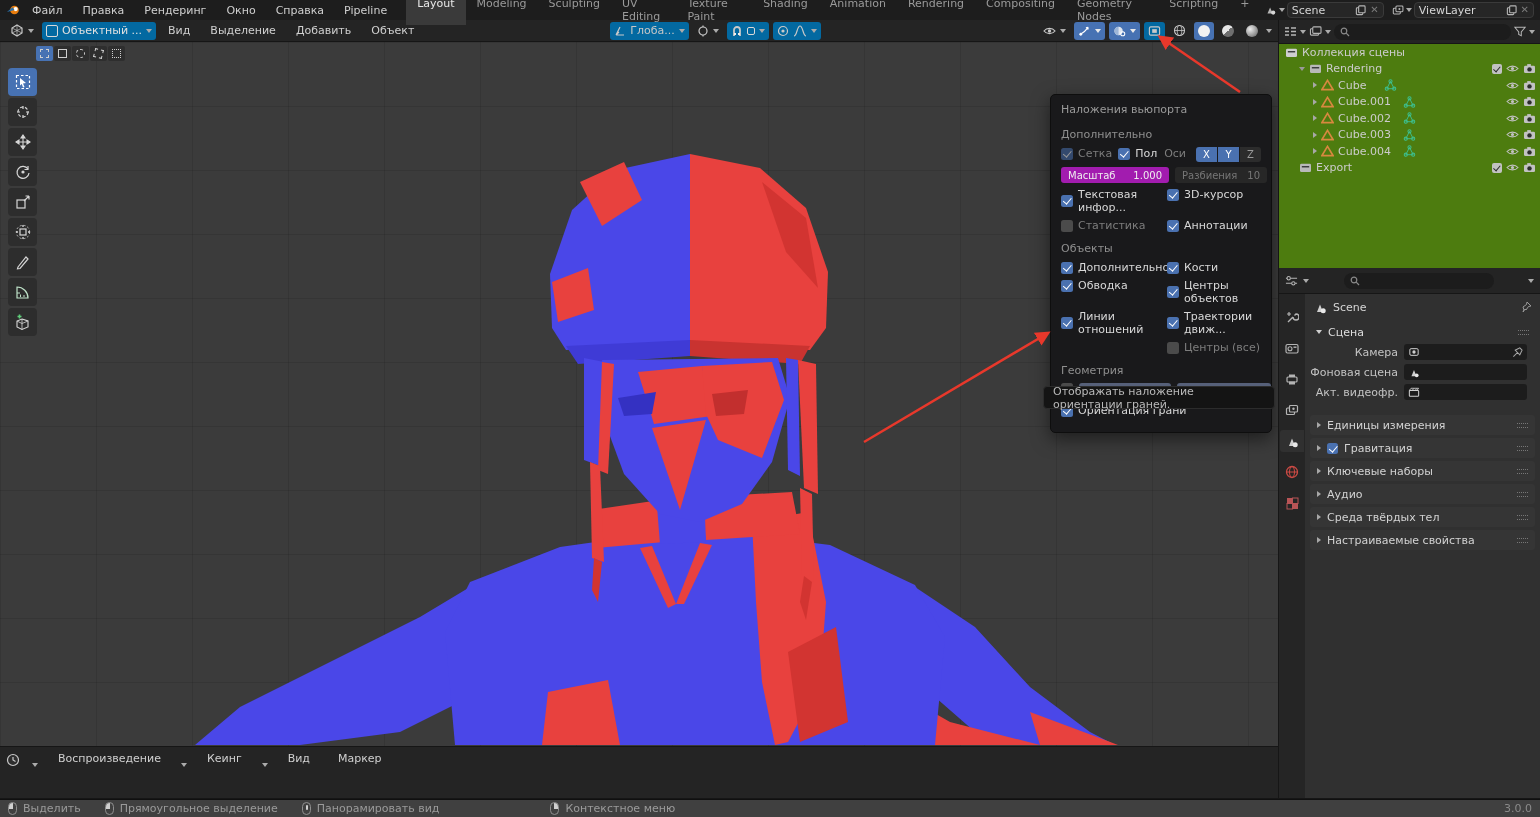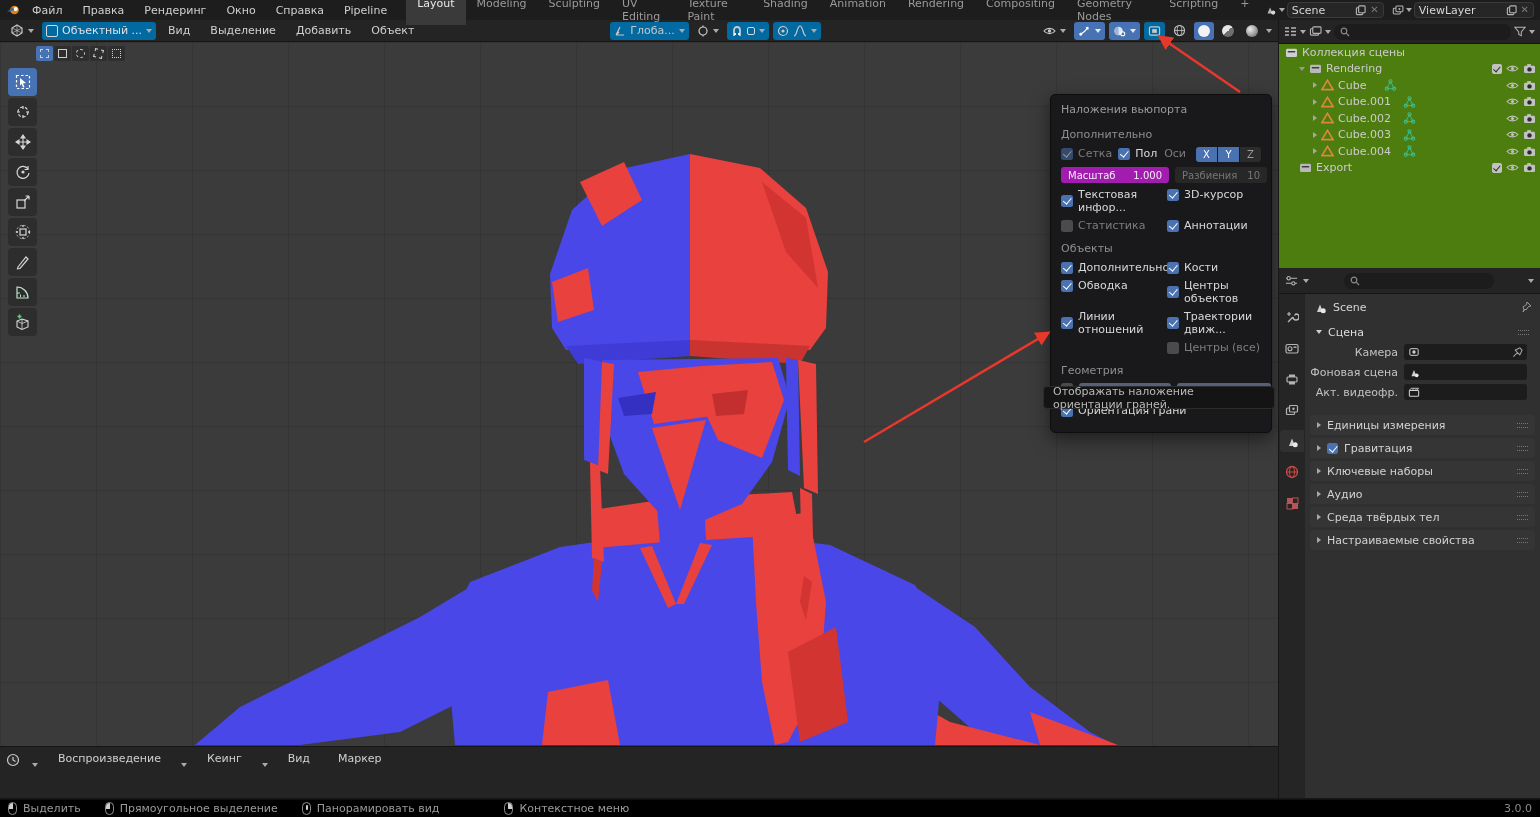--- a/index.html
+++ b/index.html
@@ -80,21 +80,21 @@
   .prow{display:flex;align-items:center;gap:6px;height:20px;padding:0 8px 0 0}
   .plabel{width:88px;text-align:right;color:#c3c3c3;flex:none}
   .pfield{flex:1;height:16px;background:#1c1c1c;border-radius:3px;display:flex;align-items:center;gap:4px;padding:0 4px;color:#aaa}
   .ppanel{height:20px;background:#353535;border-radius:3px;margin:3px 5px;display:flex;align-items:center;gap:6px;padding:0 7px;color:#d3d3d3}
   .grip{width:11px;height:5px;border-top:1px dotted #777;border-bottom:1px dotted #777;margin-left:auto}
   .chev-r{width:0;height:0;border-top:3.5px solid transparent;border-bottom:3.5px solid transparent;border-left:4.5px solid #a8a8a8}
   
   #timeline{left:0;top:746px;width:1278px;height:52px;background:#242424;border-top:1px solid #161616}
   #theader{height:20px;display:flex;align-items:flex-end;gap:12px;padding:0 6px}
   
-  #statusbar{left:0;top:799px;width:1540px;height:18px;background:#000000;display:flex;align-items:center;padding:0 8px;color:#9a9a9a;border-top:1px solid #101010}
+  #statusbar{left:0;top:799px;width:1540px;height:18px;background:#404040;display:flex;align-items:center;padding:0 8px;color:#9a9a9a;border-top:1px solid #101010}
   .hint{display:flex;align-items:center;gap:6px;margin-right:24px}
   .ver{margin-left:auto;color:#8a8a8a}
   
   .mouse{width:9px;height:13px;border:1px solid #8f8f8f;border-radius:4.5px;position:relative}
   .mouse i{position:absolute;background:#cfcfcf}
   .mouse.l i{left:0;top:0;width:4px;height:6px;border-radius:4px 0 0 0}
   .mouse.m i{left:3px;top:2px;width:2.5px;height:5px;border-radius:1px}
   .mouse.r i{right:0;top:0;width:4px;height:6px;border-radius:0 4px 0 0}
   
   #model,#arrows{position:absolute;pointer-events:none}
@@ -860,21 +860,21 @@
           <i></i>
         </span>
         <span>Прямоугольное выделение</span>
       </span>
     <span class="hint">
         <span class="mouse m">
           <i></i>
         </span>
         <span>Панорамировать вид</span>
       </span>
-    <span class="hint" style="margin-left:41px">
+    <span class="hint" style="margin-left:87px">
         <span class="mouse r">
           <i></i>
         </span>
         <span>Контекстное меню</span>
       </span>
     <span class="ver">3.0.0</span>
   </div>
 
   <svg id="arrows" width="1540" height="817" viewBox="0 0 1540 817">
     <defs>

